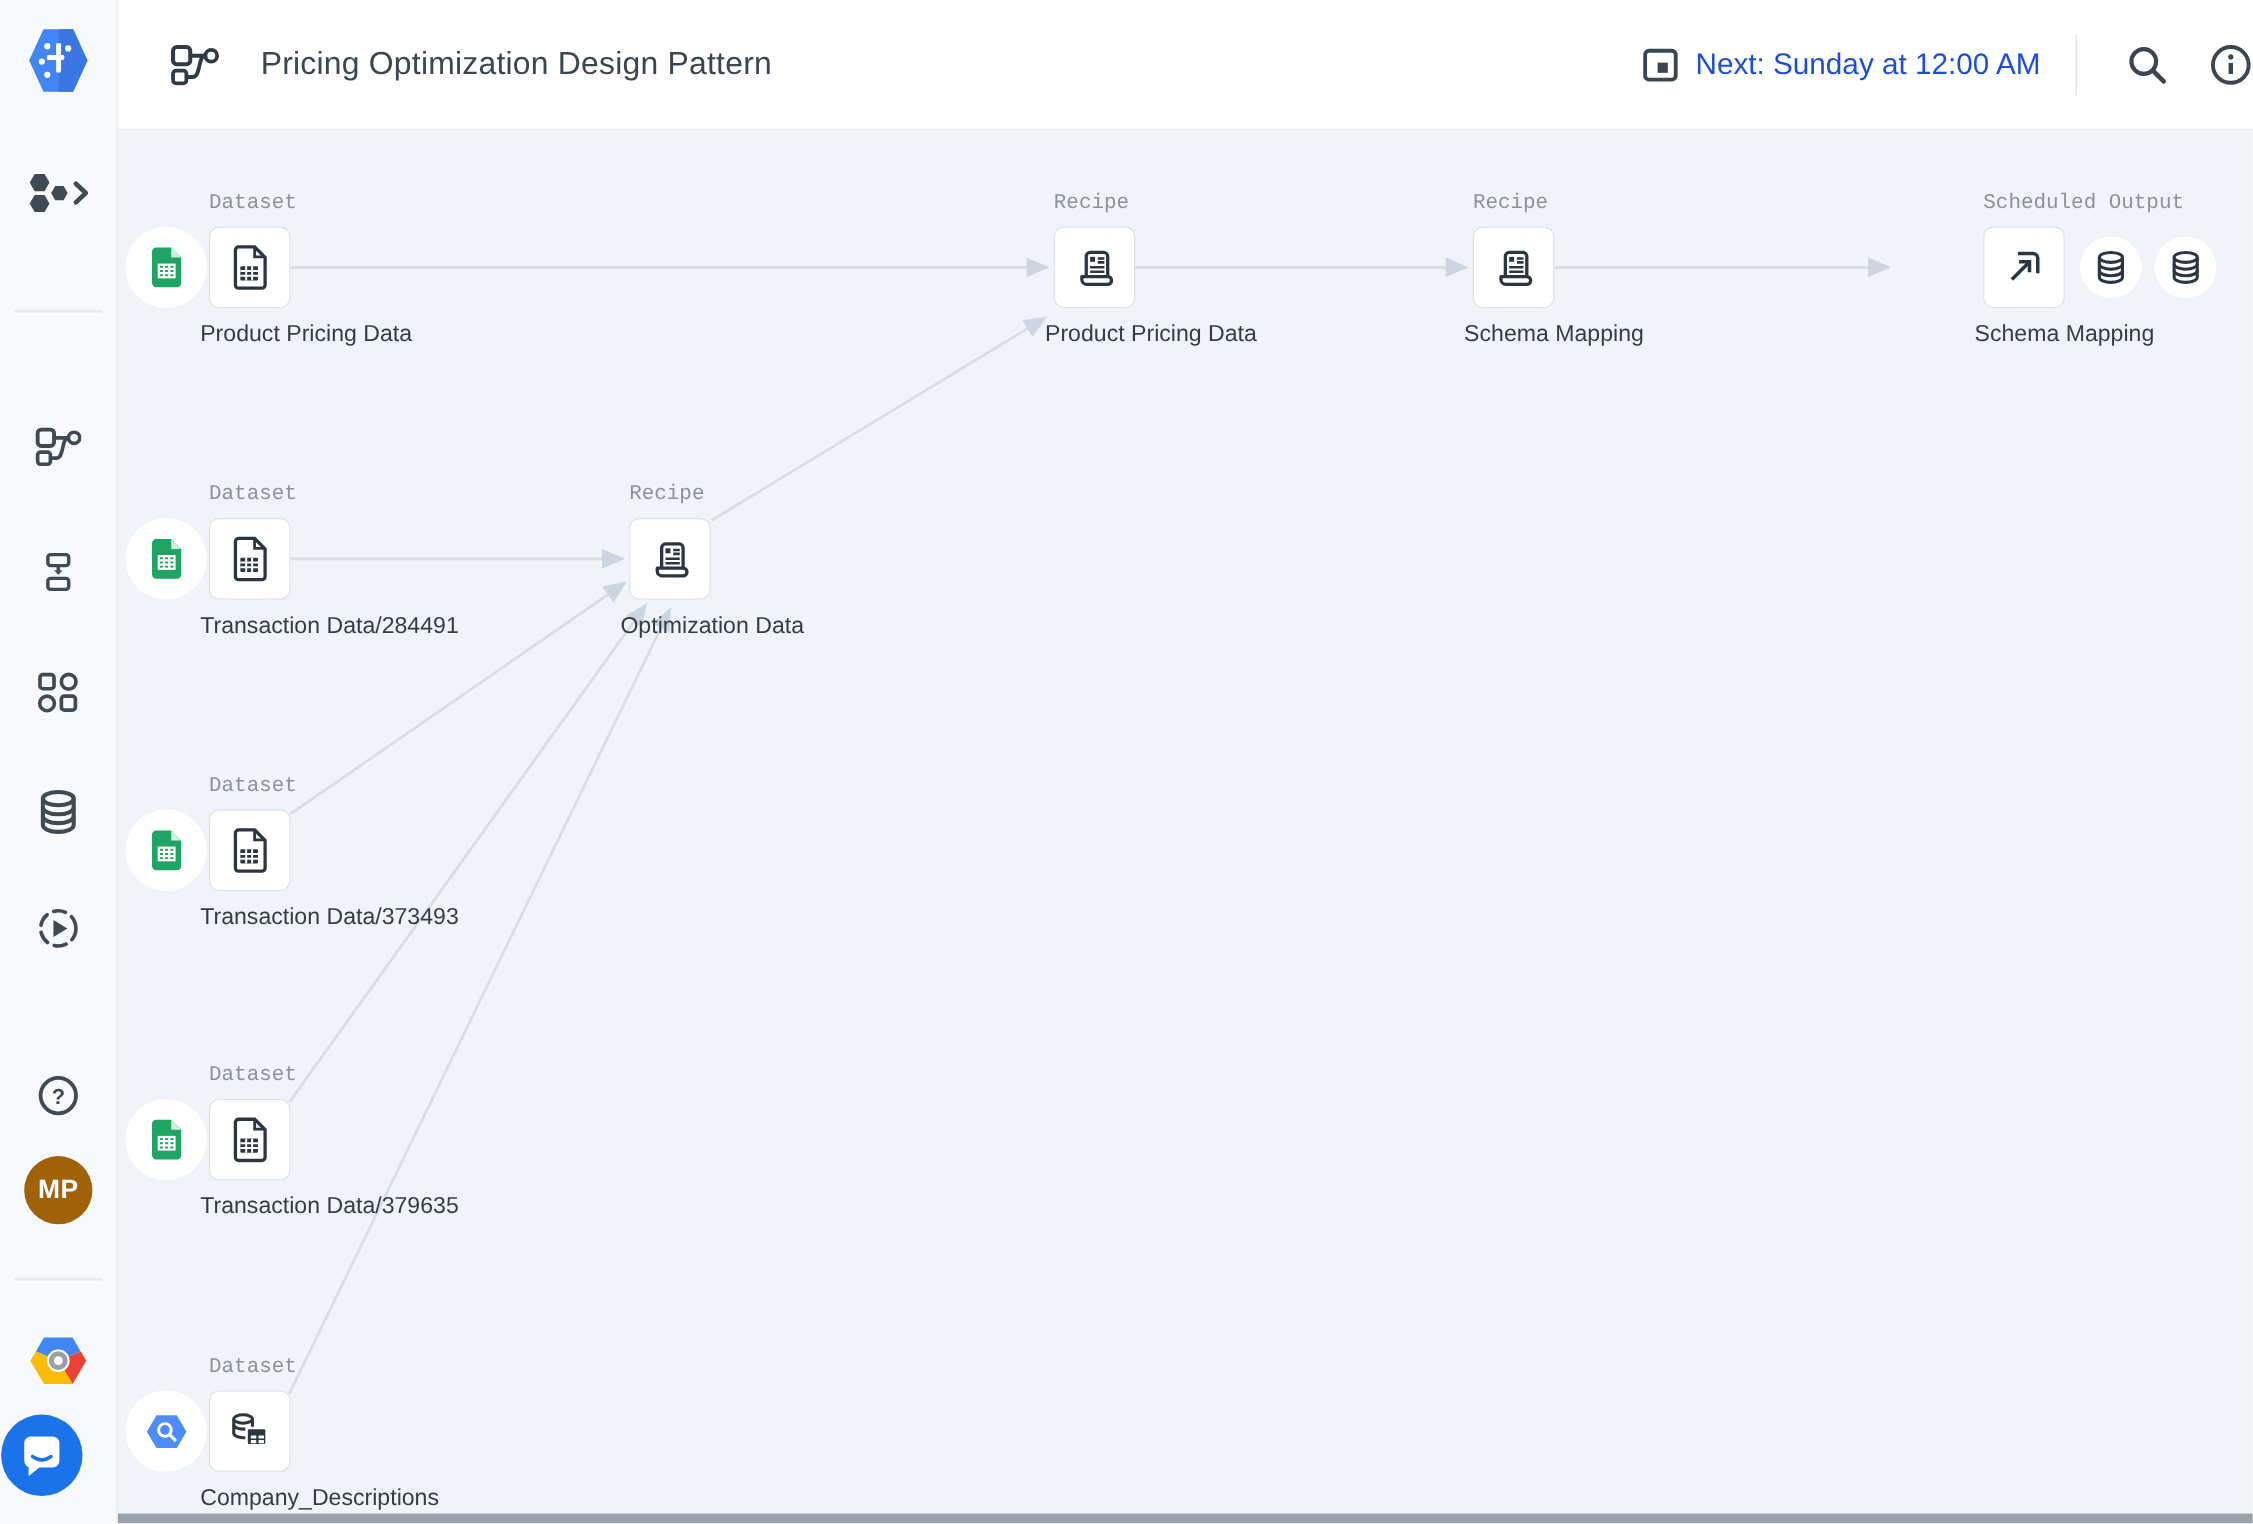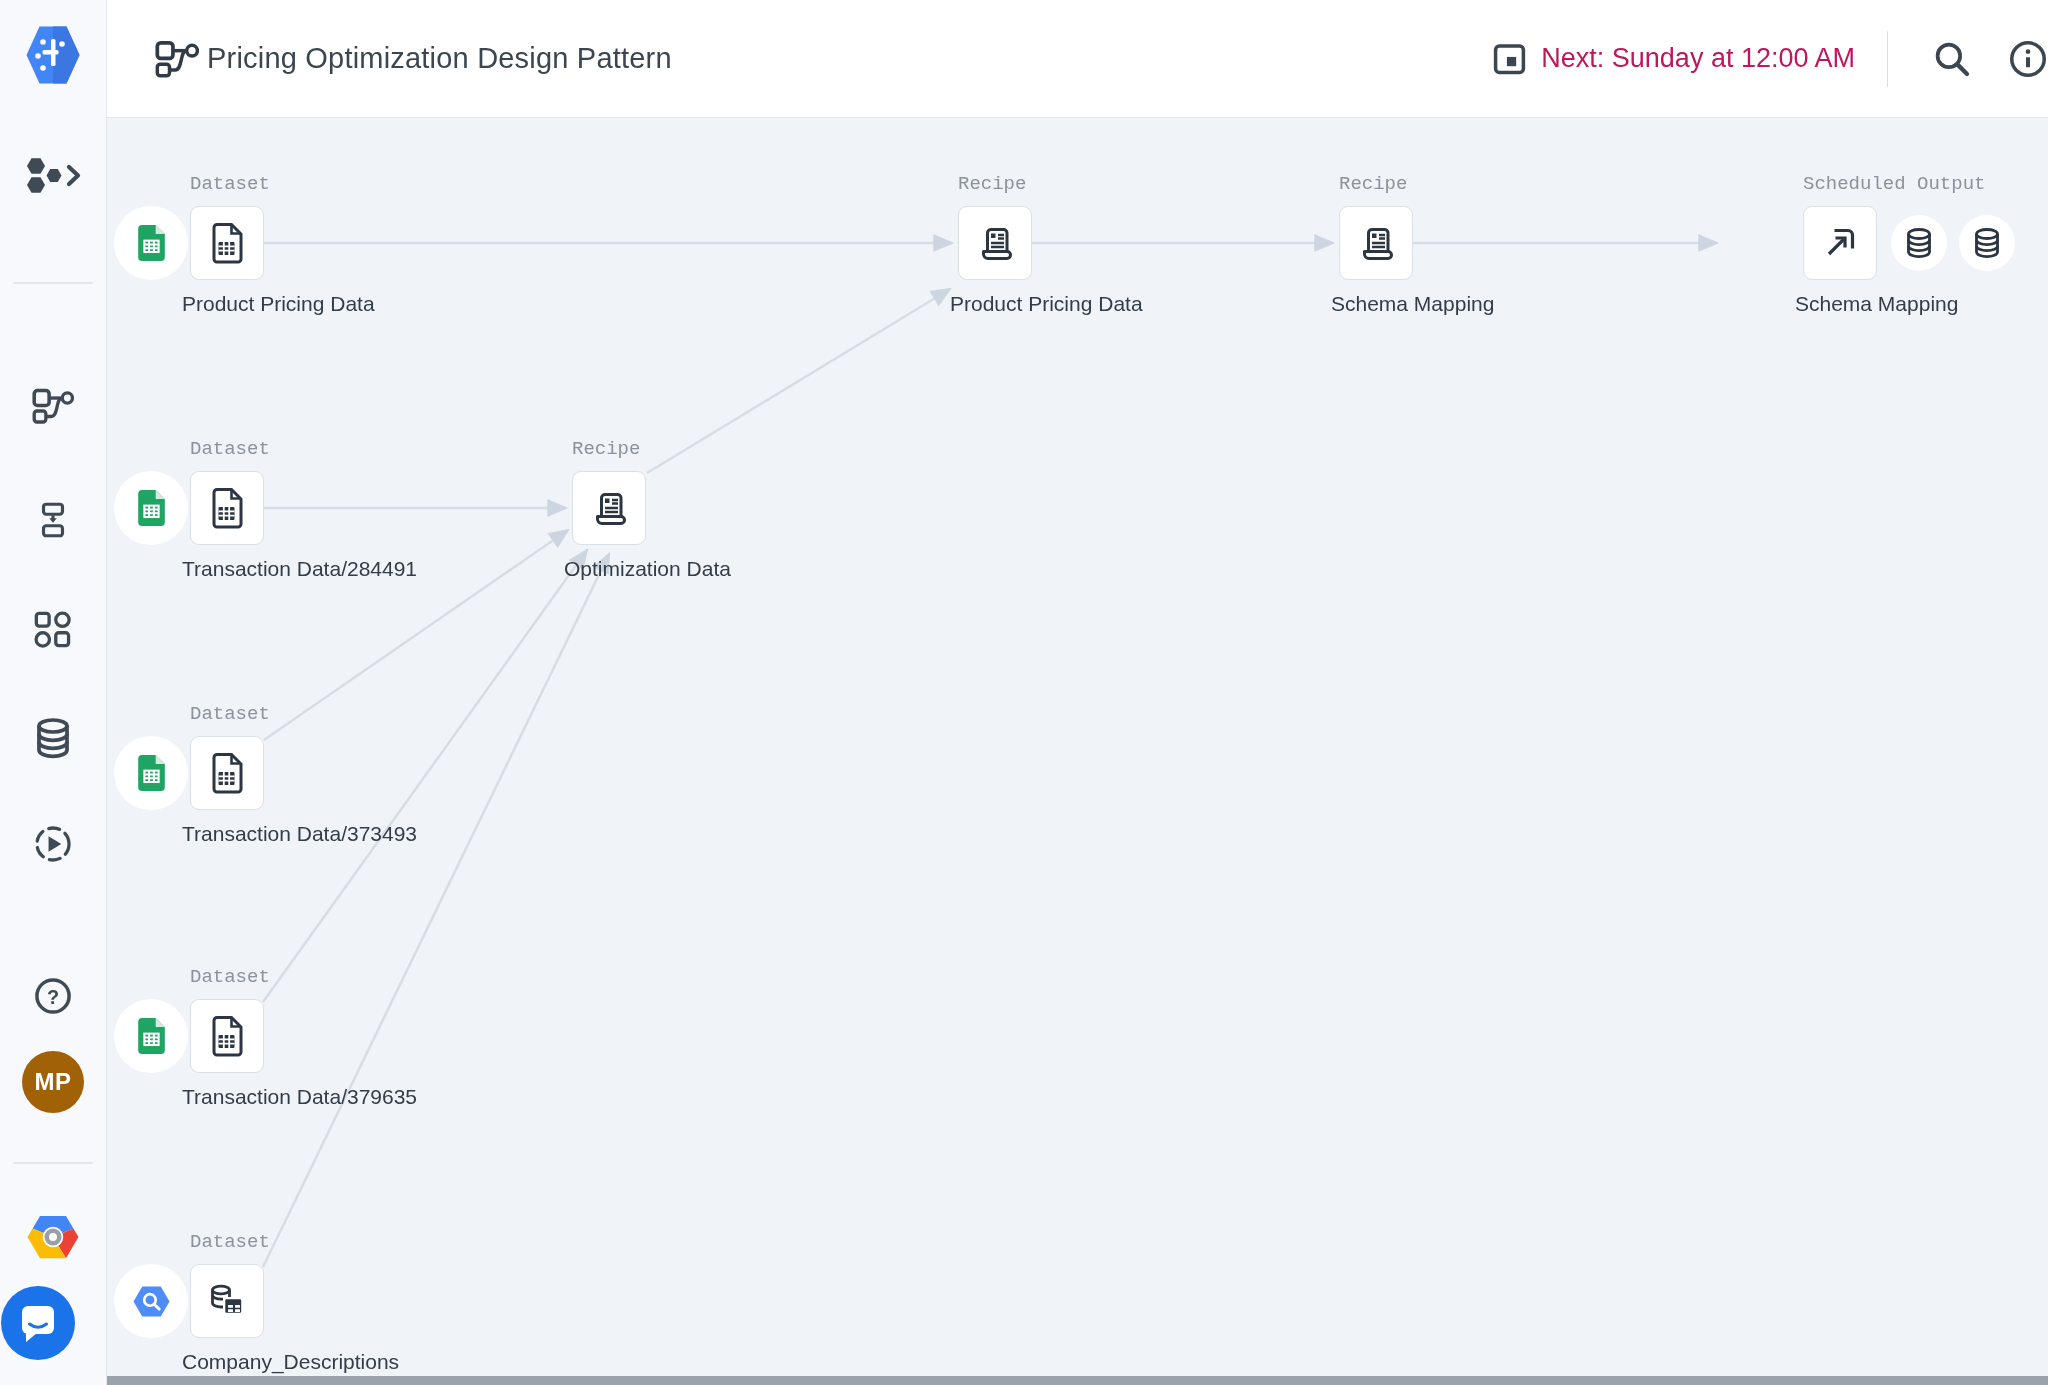--- a/index.html
+++ b/index.html
@@ -4,23 +4,23 @@
 <style>
   html,body{margin:0;padding:0;width:2048px;height:1385px;overflow:hidden;
     font-family:"Liberation Sans",sans-serif;background:#fff;}
   .sidebar{position:absolute;left:0;top:0;width:106px;height:1385px;background:#f7f9fc;
     border-right:1px solid #e2e7ee;z-index:5;}
   .side-item{position:absolute;left:0;width:106px;display:flex;justify-content:center;align-items:center;}
   .side-divider{position:absolute;left:13px;width:80px;height:2px;background:#e3e8ee;border-radius:1px;}
   .header{position:absolute;left:107px;top:0;right:0;height:117px;background:#ffffff;
     border-bottom:1px solid #e4e8ee;display:flex;align-items:center;z-index:4;}
   .header-left{display:flex;align-items:center;margin-left:48px;}
-  .page-title{font-size:29px;color:#3c4650;font-weight:500;margin-left:8px;letter-spacing:.2px;}
+  .page-title{font-size:29px;color:#3c4650;font-weight:500;margin-left:38px;letter-spacing:.2px;}
   .header-right{position:absolute;right:-14px;top:0;height:117px;display:flex;align-items:center;}
-  .next-run{font-size:27px;color:#be185d;margin-left:14px;white-space:nowrap;}
+  .next-run{font-size:27px;color:#1d4ed8;margin-left:14px;white-space:nowrap;}
   .h-divider{width:1px;height:56px;background:#d9dee5;margin:0 30px 0 32px;}
   .icon-btn{display:flex;align-items:center;justify-content:center;margin:0 14px;}
   .canvas{position:absolute;left:107px;top:118px;right:0;bottom:0;background:#f0f3f8;overflow:hidden;}
   .edges{position:absolute;left:0;top:0;}
   .node{position:absolute;width:74px;height:74px;}
   .card{position:absolute;left:0;top:0;width:74px;height:74px;background:#ffffff;
     border:1.5px solid #d9e0e8;border-radius:9px;display:flex;align-items:center;justify-content:center;box-sizing:border-box;}
   .type-label{position:absolute;left:0;top:-33px;font-size:19px;color:#8b929b;white-space:nowrap;font-family:Liberation Mono, monospace;}
   .node-name{position:absolute;left:-8px;top:86px;font-size:21px;font-weight:400;color:#323d48;white-space:nowrap;}
   .badge{position:absolute;left:-76px;top:0;width:74px;height:74px;border-radius:50%;background:#fff;

